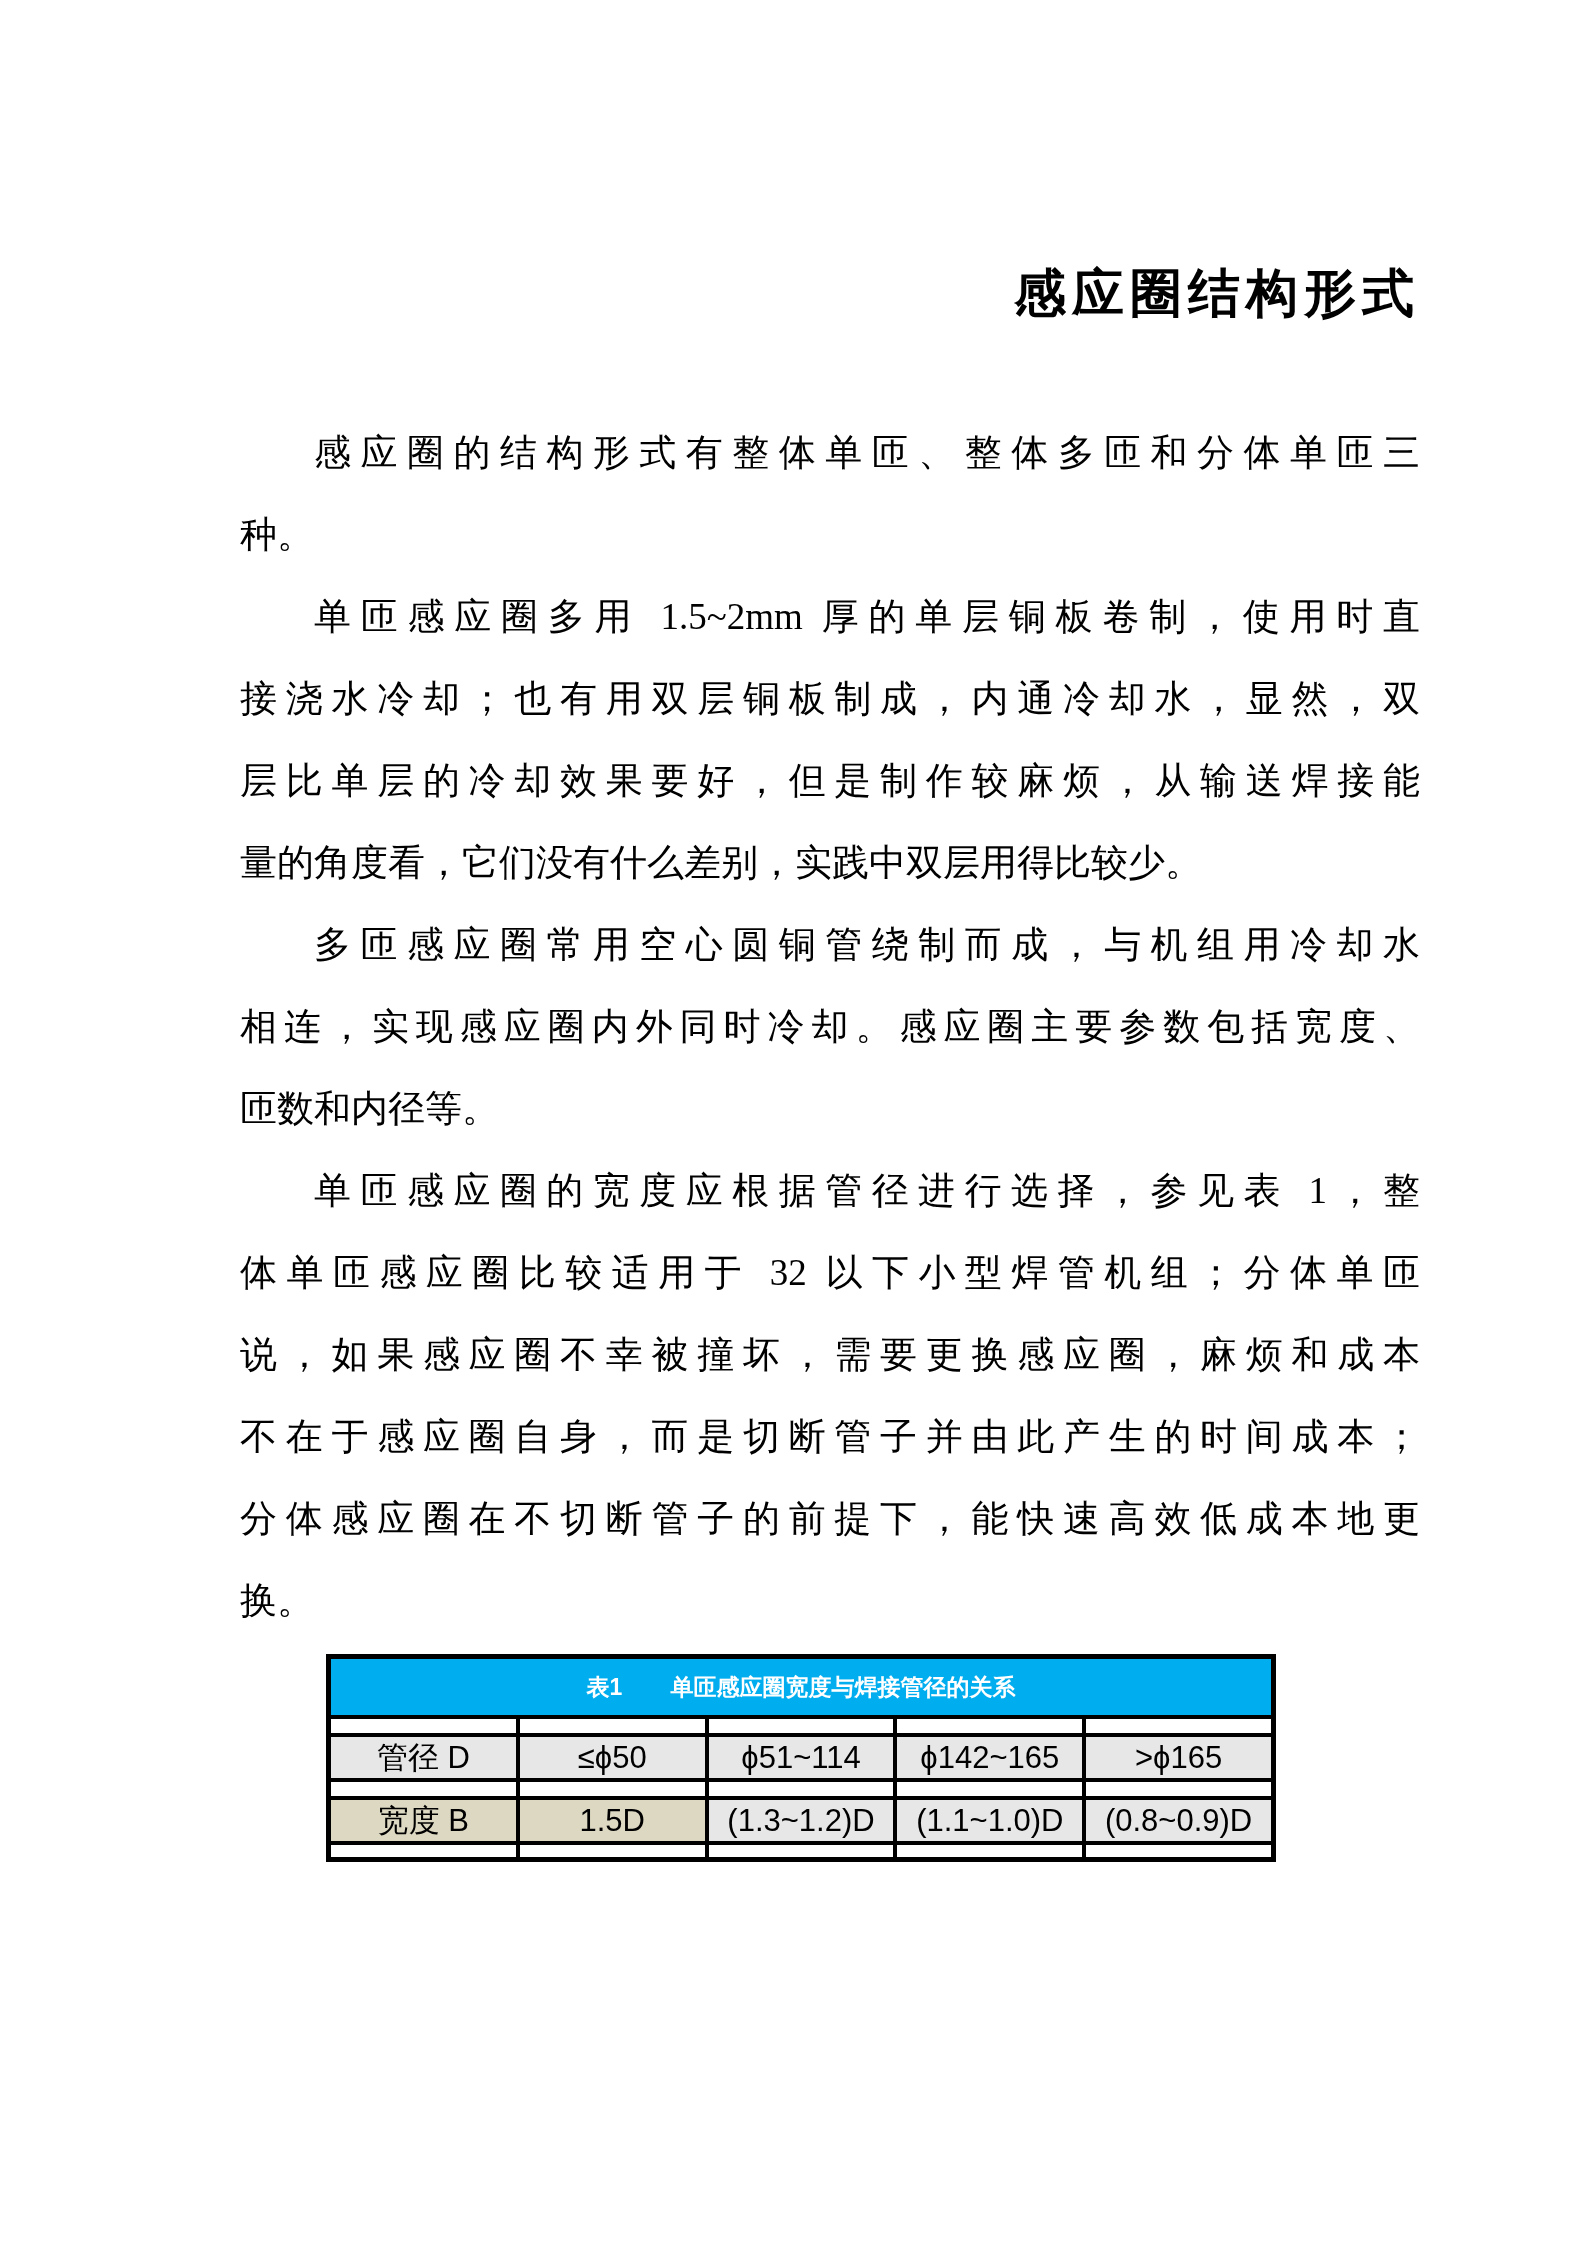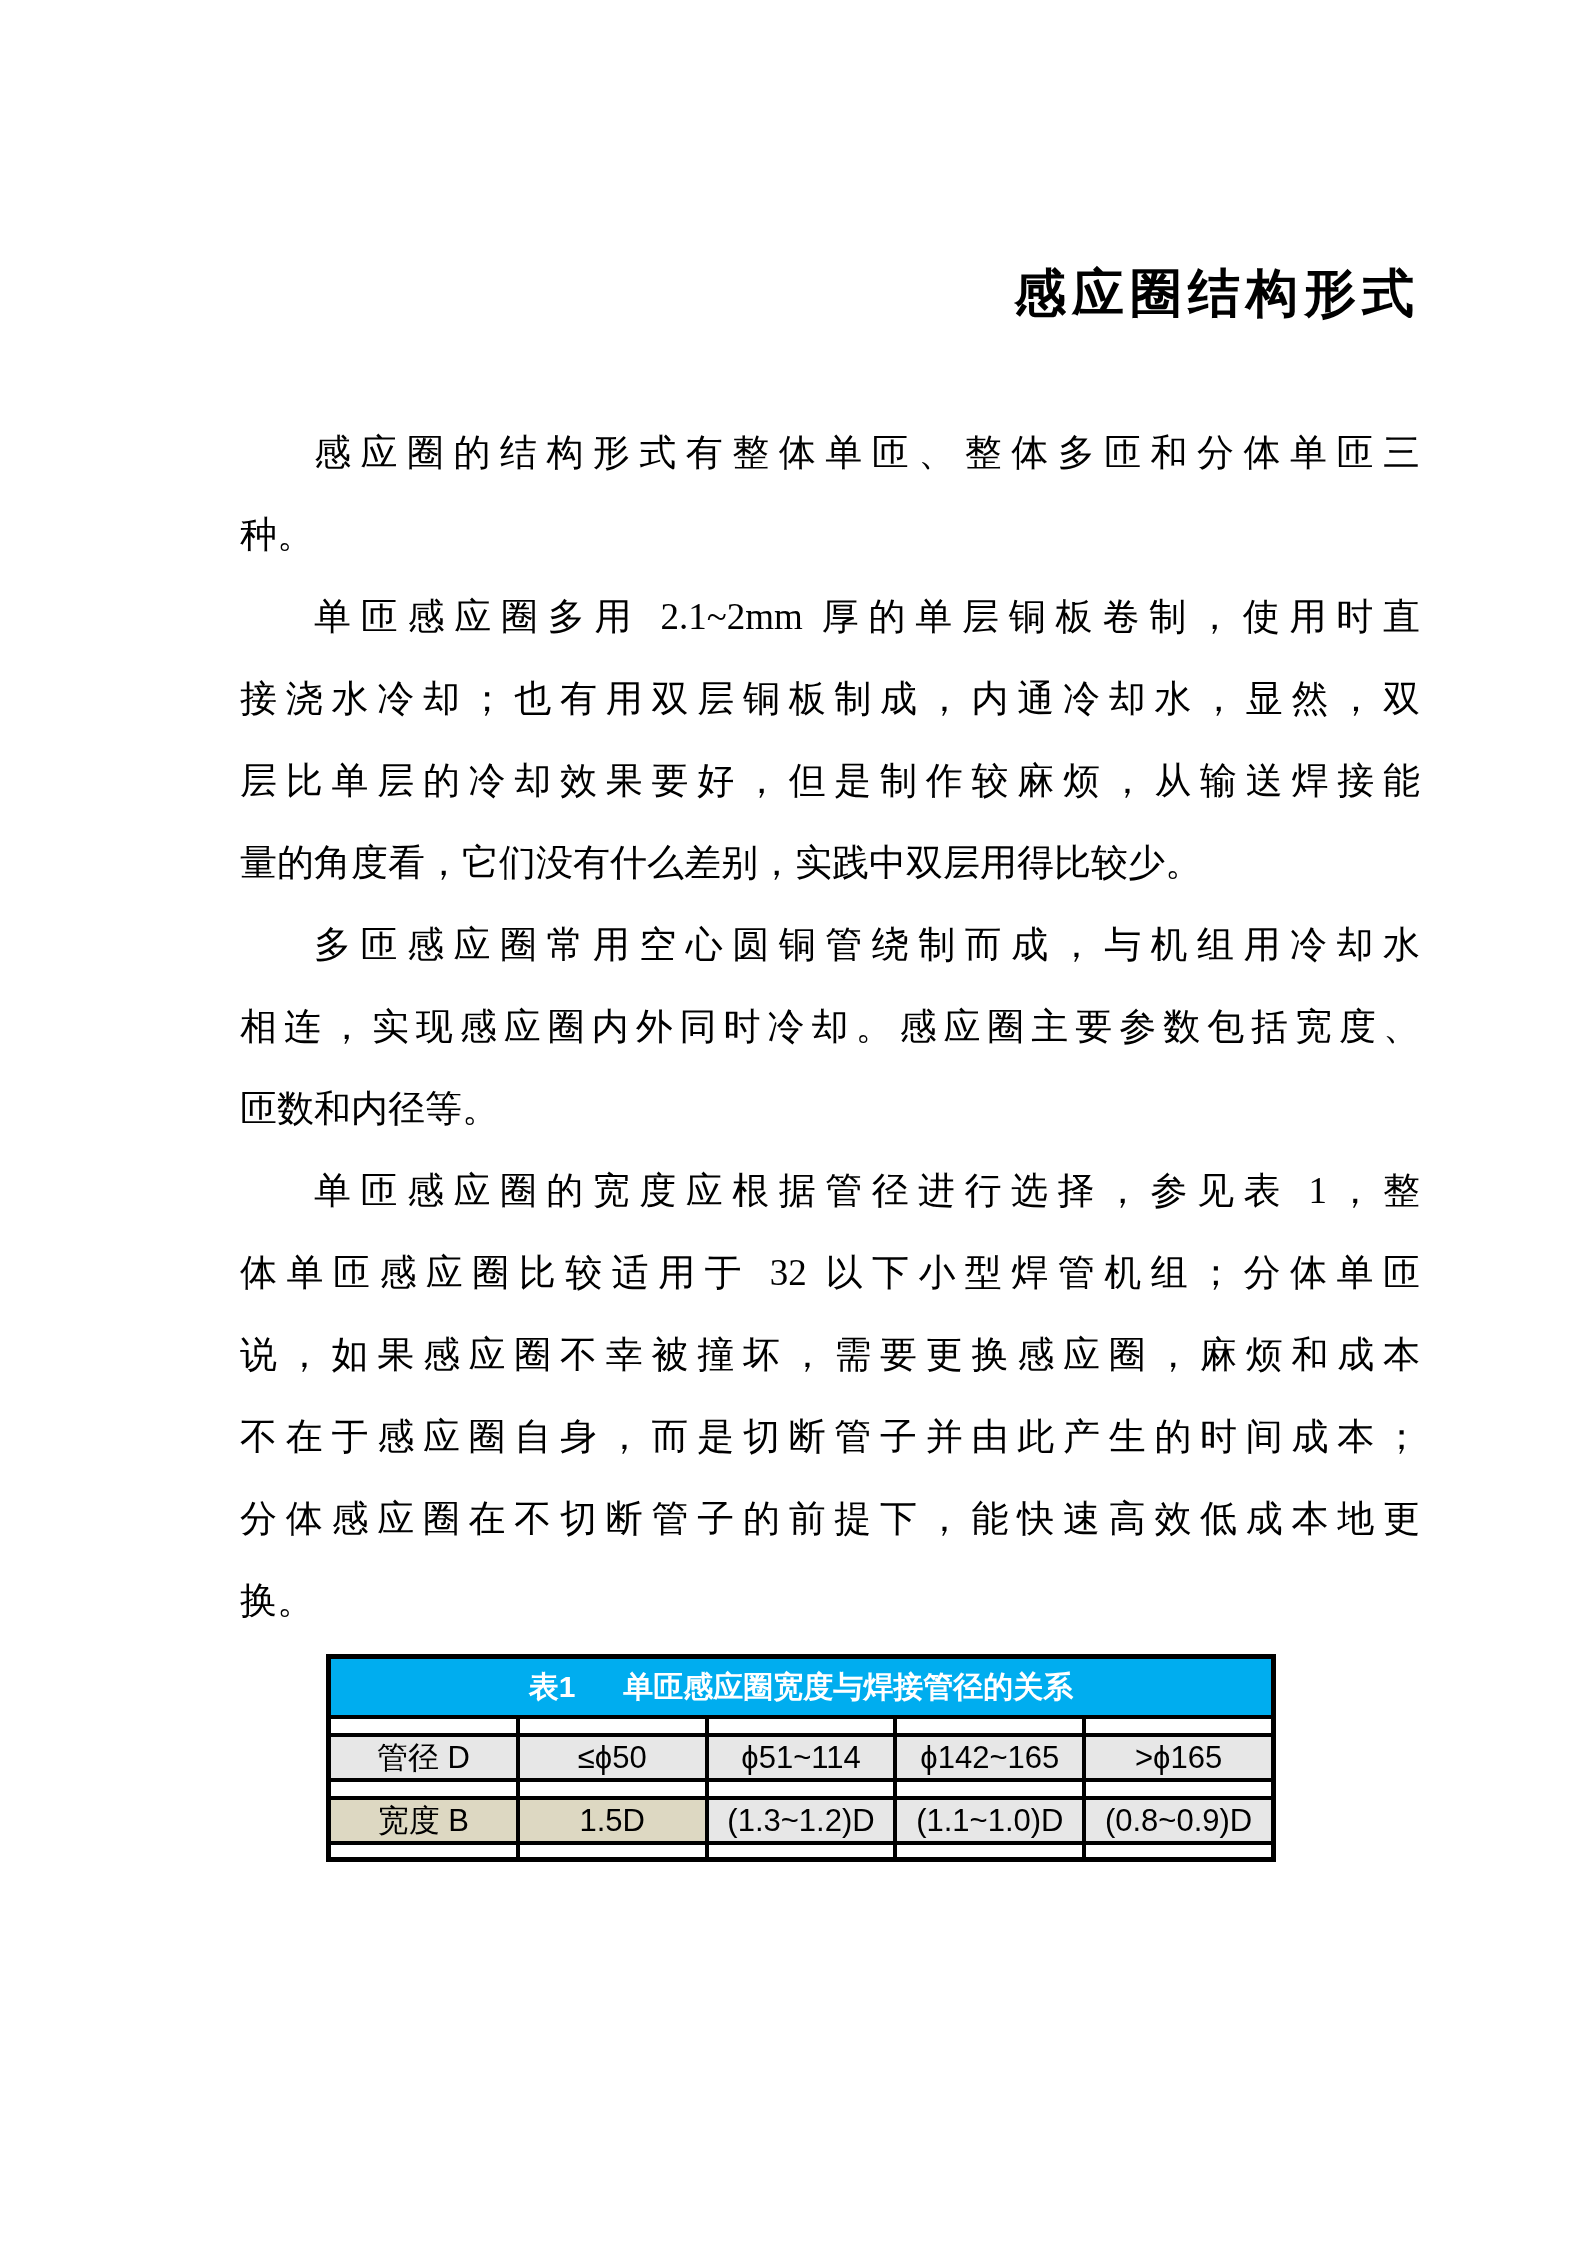--- a/index.html
+++ b/index.html
@@ -26,42 +26,42 @@
 
   .tbl {
     margin-top:12px; margin-left:86px; width:940px;
     display:grid; grid-template-columns:repeat(5,1fr);
     grid-template-rows:56px 14px 41px 14px 41px 12px;
     gap:4px; background:#000; border:5px solid #000;
     font-family:"Liberation Sans","DejaVu Sans",sans-serif;
   }
   .tbl-caption {
     grid-column:1 / -1; background:var(--header-bg,#00ADEF);
-    color:var(--header-text,#ffffff); font-weight:700; font-size:30px;
+    color:var(--header-text,#ffffff); font-weight:700; font-size:23px;
     display:flex; align-items:center; justify-content:center; white-space:nowrap;
   }
   .cap-gap { display:inline-block; width:48px; }
   .sp { background:#ffffff; }
   .c {
     background:var(--cell-bg,#E7E7E7); font-size:31px;
     display:flex; align-items:center; justify-content:center; white-space:nowrap;
   }
   .c.tan { background:var(--highlight-bg,#DDD8C2); }
 </style>
 </head>
 <body>
 
 <div class="content">
 
   <div class="title">感应圈结构形式</div>
 
   <div class="lines">
       <div class="line indent just">感应圈的结构形式有整体单匝、整体多匝和分体单匝三</div>
       <div class="line">种。</div>
-      <div class="line indent just">单匝感应圈多用 2.1~2mm 厚的单层铜板卷制，使用时直</div>
+      <div class="line indent just">单匝感应圈多用 1.5~2mm 厚的单层铜板卷制，使用时直</div>
       <div class="line just">接浇水冷却；也有用双层铜板制成，内通冷却水，显然，双</div>
       <div class="line just">层比单层的冷却效果要好，但是制作较麻烦，从输送焊接能</div>
       <div class="line">量的角度看，它们没有什么差别，实践中双层用得比较少。</div>
       <div class="line indent just">多匝感应圈常用空心圆铜管绕制而成，与机组用冷却水</div>
       <div class="line just">相连，实现感应圈内外同时冷却。感应圈主要参数包括宽度、</div>
       <div class="line">匝数和内径等。</div>
       <div class="line indent just">单匝感应圈的宽度应根据管径进行选择，参见表 1，整</div>
       <div class="line just">体单匝感应圈比较适用于 32 以下小型焊管机组；分体单匝</div>
       <div class="line just">说，如果感应圈不幸被撞坏，需要更换感应圈，麻烦和成本</div>
       <div class="line just">不在于感应圈自身，而是切断管子并由此产生的时间成本；</div>

